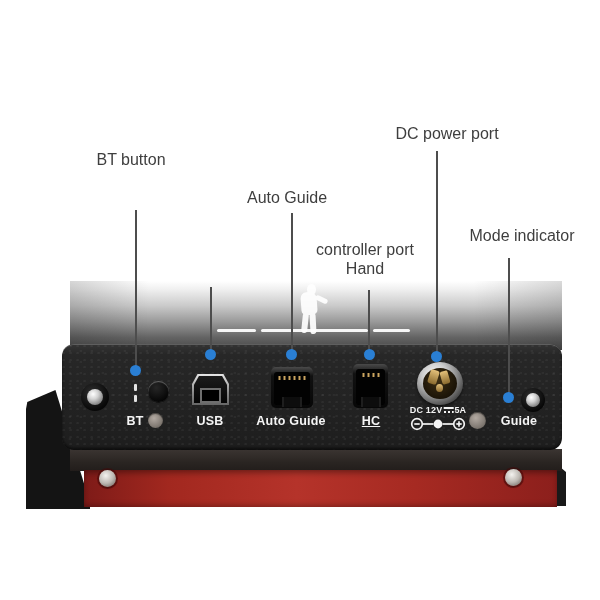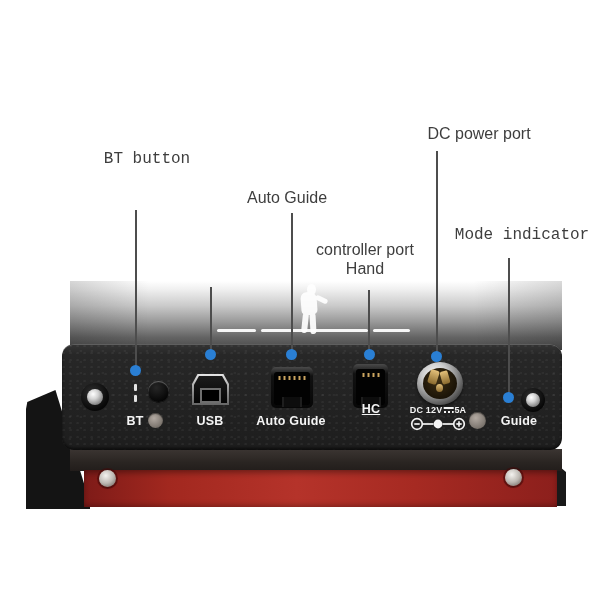--- a/index.html
+++ b/index.html
@@ -158,21 +158,21 @@
     <div class="rj" style="left:291px;top:20px;width:35px;height:44px;">
       <div class="rj-in"></div>
       <div class="rj-pins">
           <i></i>
           <i></i>
           <i></i>
           <i></i>
         </div>
       <div class="rj-tab"></div>
     </div>
-    <div class="plabel" style="left:309px;top:58px;text-decoration:underline;">HC</div>
+    <div class="plabel" style="left:309px;top:70px;text-decoration:underline;">HC</div>
 
     <div class="dc">
       <div class="dc-in"></div>
       <div class="dc-pin" style="left:12px;top:8px;width:9px;height:14px;transform:rotate(18deg);"></div>
       <div class="dc-pin" style="left:24px;top:9px;width:8px;height:13px;transform:rotate(-16deg);"></div>
       <div class="dc-pin" style="left:19px;top:22px;width:7px;height:8px;border-radius:50%;"></div>
     </div>
     <div class="dc-spec" style="left:376px;top:61px;">
       <span>DC 12V</span><span class="dcsym"></span><span>5A</span>
     </div>
@@ -187,34 +187,34 @@
       <line x1="50" y1="5.3" x2="50" y2="10.7" stroke="#f4f4f4" stroke-width="1.7"></line>
     </svg>
 
     <div class="led" style="left:407px;top:68px;width:17px;height:17px;"></div>
     <div class="plabel" style="left:457px;top:70px;">Guide</div>
 
     <div class="screw-outer" style="left:459px;top:44px;width:24px;height:24px;"></div>
     <div class="screw-inner" style="left:464px;top:49px;width:14px;height:14px;"></div>
   </div>
 
-  <div class="callout" style="left:147px;top:150px;font-family:Liberation Mono, monospace;">
+  <div class="callout" style="left:131px;top:150px;">
     <div>BT button</div>
   </div>
   <div class="callout" style="left:287px;top:188px;">
     <div>Auto Guide</div>
   </div>
   <div class="callout" style="left:365px;top:240px;">
     <div>controller port</div>
     <div>Hand</div>
   </div>
-  <div class="callout" style="left:447px;top:124px;margin-left:32px;">
+  <div class="callout" style="left:447px;top:124px;">
     <div>DC power port</div>
   </div>
-  <div class="callout" style="left:522px;top:226px;font-family:Liberation Mono, monospace;">
+  <div class="callout" style="left:522px;top:226px;">
     <div>Mode indicator</div>
   </div>
 
   <div class="leader" style="left:135px;top:210px;height:156px;"></div>
   <div class="leader" style="left:210px;top:287px;height:63px;"></div>
   <div class="leader" style="left:291px;top:213px;height:137px;"></div>
   <div class="leader" style="left:368px;top:290px;height:60px;"></div>
   <div class="leader" style="left:436px;top:151px;height:201px;"></div>
   <div class="leader" style="left:508px;top:258px;height:135px;"></div>
 

